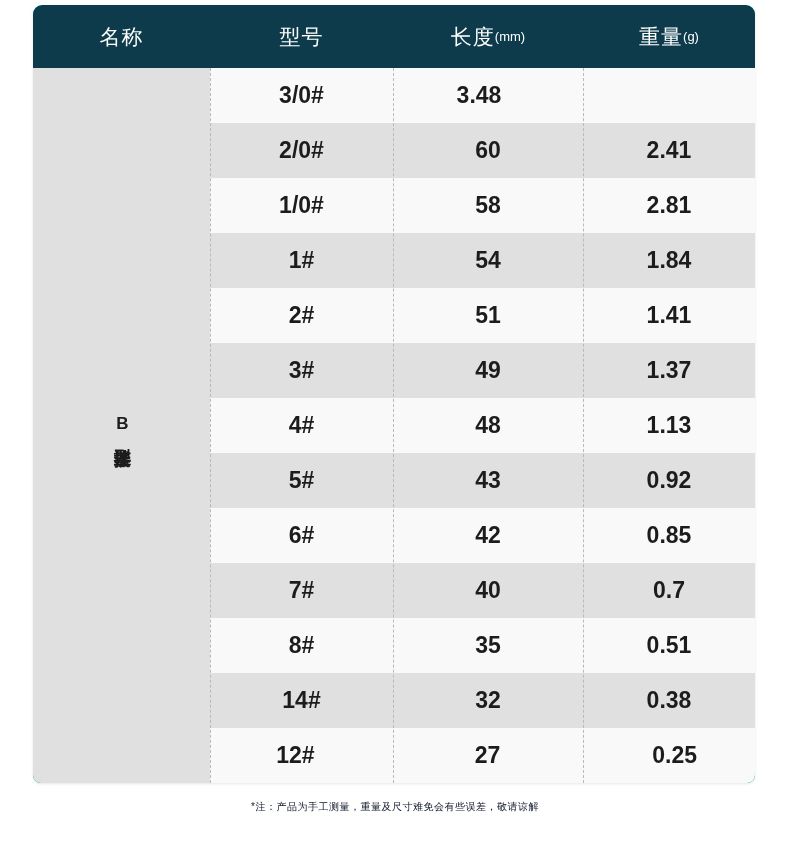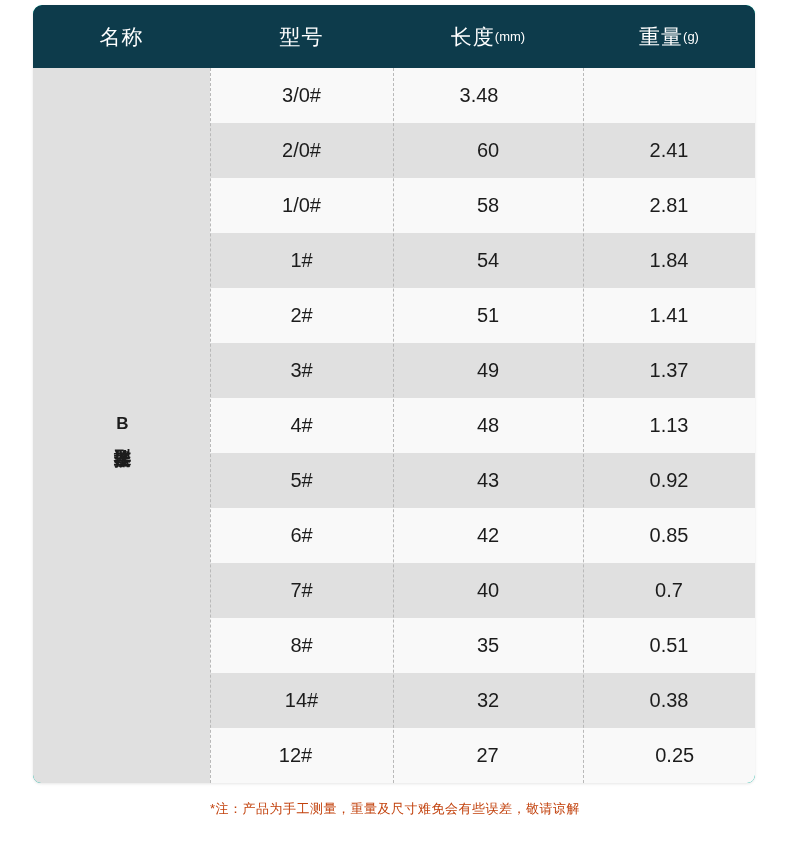--- a/index.html
+++ b/index.html
@@ -95,23 +95,24 @@
     align-items: center;
   }
   .row.odd  { background: #f9f9f9; }
   .row.even { background: #e0e0e0; }
   .row:last-child { border-radius: 0 0 8px 0; gap: 18px; }
 
   .cell {
     display: flex;
     align-items: center;
     justify-content: center;
-    font-size: 20px;
+    font-size: 23px;
     color: #1c1c1c;
     height: 100%;
+    font-weight: bold;
   }
   .cell-model { width: 183px; }
   .cell-len   { width: 190px; }
   .cell-wt    { width: 172px; }
 
   
   .vdiv {
     position: absolute;
     top: 0;
     bottom: 0;
@@ -123,22 +124,22 @@
   .vdiv.d2 { left: 183px; }
   .vdiv.d3 { left: 373px; }
 
   
   .footnote {
     position: absolute;
     left: 0;
     top: 800px;
     width: 790px;
     text-align: center;
-    font-size: 13px;
-    color: #c2410c;
+    font-size: 10px;
+    color: #0f172a;
     letter-spacing: 0.5px;
   }
 </style>
 </head>
 <body>
 
 <div class="page">
 
   <div class="spec-table">
 

